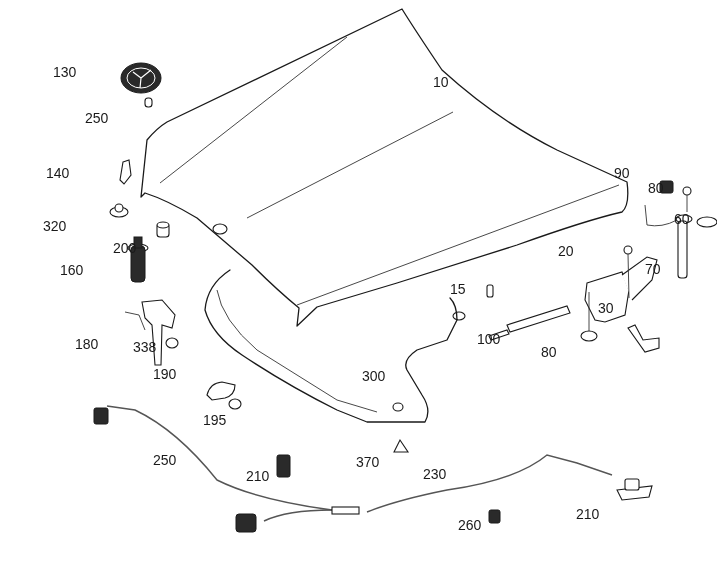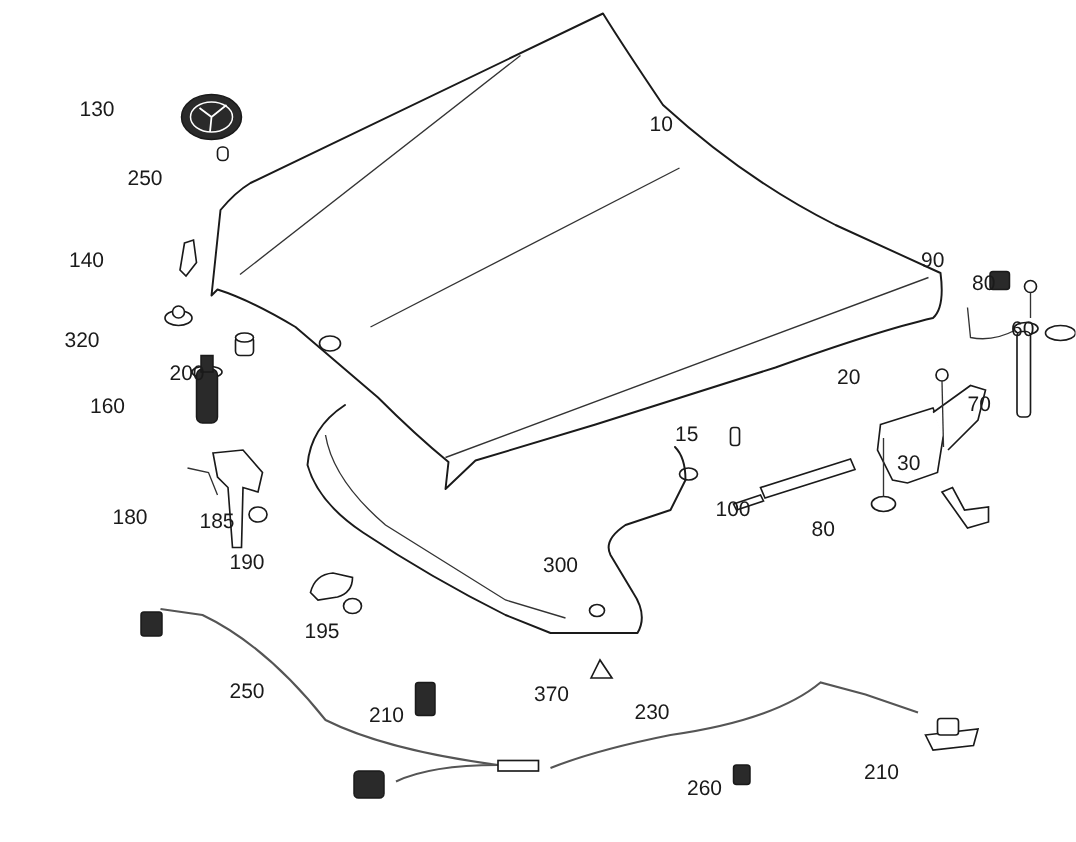--- a/index.html
+++ b/index.html
@@ -170,21 +170,21 @@
 <div class="lbl" style="left:674px;top:212px">60</div>
 <div class="lbl" style="left:645px;top:262px">70</div>
 <div class="lbl" style="left:648px;top:181px">80</div>
 <div class="lbl" style="left:614px;top:166px">90</div>
 <div class="lbl" style="left:477px;top:332px">100</div>
 <div class="lbl" style="left:53px;top:65px">130</div>
 <div class="lbl" style="left:85px;top:111px">250</div>
 <div class="lbl" style="left:60px;top:263px">160</div>
 <div class="lbl" style="left:46px;top:166px">140</div>
 <div class="lbl" style="left:75px;top:337px">180</div>
-<div class="lbl" style="left:133px;top:340px">185</div>
+<div class="lbl" style="left:133px;top:340px">338</div>
 <div class="lbl" style="left:153px;top:367px">190</div>
 <div class="lbl" style="left:203px;top:413px">195</div>
 <div class="lbl" style="left:113px;top:241px">200</div>
 <div class="lbl" style="left:576px;top:507px">210</div>
 <div class="lbl" style="left:423px;top:467px">230</div>
 <div class="lbl" style="left:153px;top:453px">250</div>
 <div class="lbl" style="left:458px;top:518px">260</div>
 <div class="lbl" style="left:246px;top:469px">210</div>
 <div class="lbl" style="left:362px;top:369px">300</div>
 <div class="lbl" style="left:356px;top:455px">370</div>

